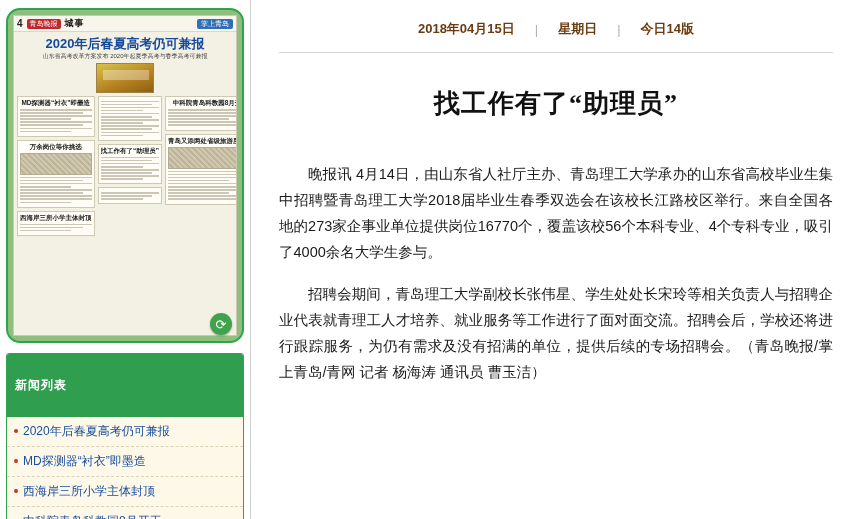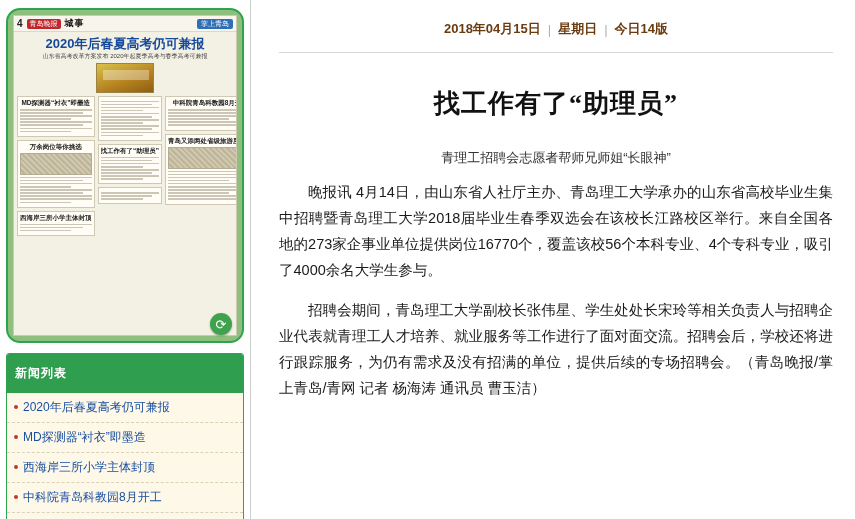--- a/index.html
+++ b/index.html
@@ -161,21 +161,21 @@
     border: 1px solid #2ea44f;
     border-radius: 3px;
     overflow: hidden;
     background: #fdf8e8;
   }
   .news-panel-header {
     background: #2f9e4f;
     color: #ffffff;
     font-size: 12px;
     font-weight: bold;
-    padding: 11px 8px;
+    padding: 23px 8px;
     letter-spacing: 1px;
   }
   .news-list { list-style: none; margin: 0; padding: 0; }
   .news-list li {
     font-size: 12px;
     color: #1b4fa0;
     padding: 6px 8px 6px 16px;
     border-bottom: 1px dashed #d9d2b6;
     position: relative;
     cursor: pointer;
@@ -204,21 +204,21 @@
     height: 519px;
     background: #ffffff;
     padding: 0 22px 0 28px;
     position: relative;
     overflow: hidden;
   }
   .meta-bar {
     display: flex;
     align-items: center;
     justify-content: center;
-    gap: 7px;
+    gap: 20px;
     font-size: 13px;
     color: #6b3b10;
     font-weight: bold;
     padding: 20px 0 14px 0;
     border-bottom: 1px solid #d8d8d8;
   }
   .meta-sep { color: #b0b0b0; font-weight: normal; }
   .article-title {
     text-align: center;
     font-size: 26px;
@@ -229,21 +229,21 @@
     letter-spacing: 1px;
   }
   .article-subtitle {
     text-align: center;
     font-size: 13px;
     color: #333333;
     padding: 10px 0 6px 0;
   }
   .article-body { padding-top: 6px; }
   .article-body p {
-    margin: 0 0 14px 0;
+    margin: 16px 0 14px 0;
     font-size: 14.5px;
     line-height: 26px;
     color: #1a1a1a;
     text-align: justify;
     text-indent: 2em;
     font-family: "Liberation Sans", sans-serif;
   }
 </style>
 </head>
 <body>
@@ -382,21 +382,20 @@
   <div id="article-col">
     <div class="meta-bar">
       <span>2018年04月15日</span>
       <span class="meta-sep">|</span>
       <span>星期日</span>
       <span class="meta-sep">|</span>
       <span>今日14版</span>
     </div>
 
     <h1 class="article-title">找工作有了“助理员”</h1>
-    <div class="article-subtitle">青理工招聘会志愿者帮师兄师姐“长眼神”</div>
 
     <div class="article-body">
       <p>晚报讯 4月14日，由山东省人社厅主办、青岛理工大学承办的山东省高校毕业生集中招聘暨青岛理工大学2018届毕业生春季双选会在该校长江路校区举行。来自全国各地的273家企事业单位提供岗位16770个，覆盖该校56个本科专业、4个专科专业，吸引了4000余名大学生参与。</p>
       <p>招聘会期间，青岛理工大学副校长张伟星、学生处处长宋玲等相关负责人与招聘企业代表就青理工人才培养、就业服务等工作进行了面对面交流。招聘会后，学校还将进行跟踪服务，为仍有需求及没有招满的单位，提供后续的专场招聘会。（青岛晚报/掌上青岛/青网 记者 杨海涛 通讯员 曹玉洁）</p>
     </div>
   </div>
 
 </div>
 
 </body></html>

